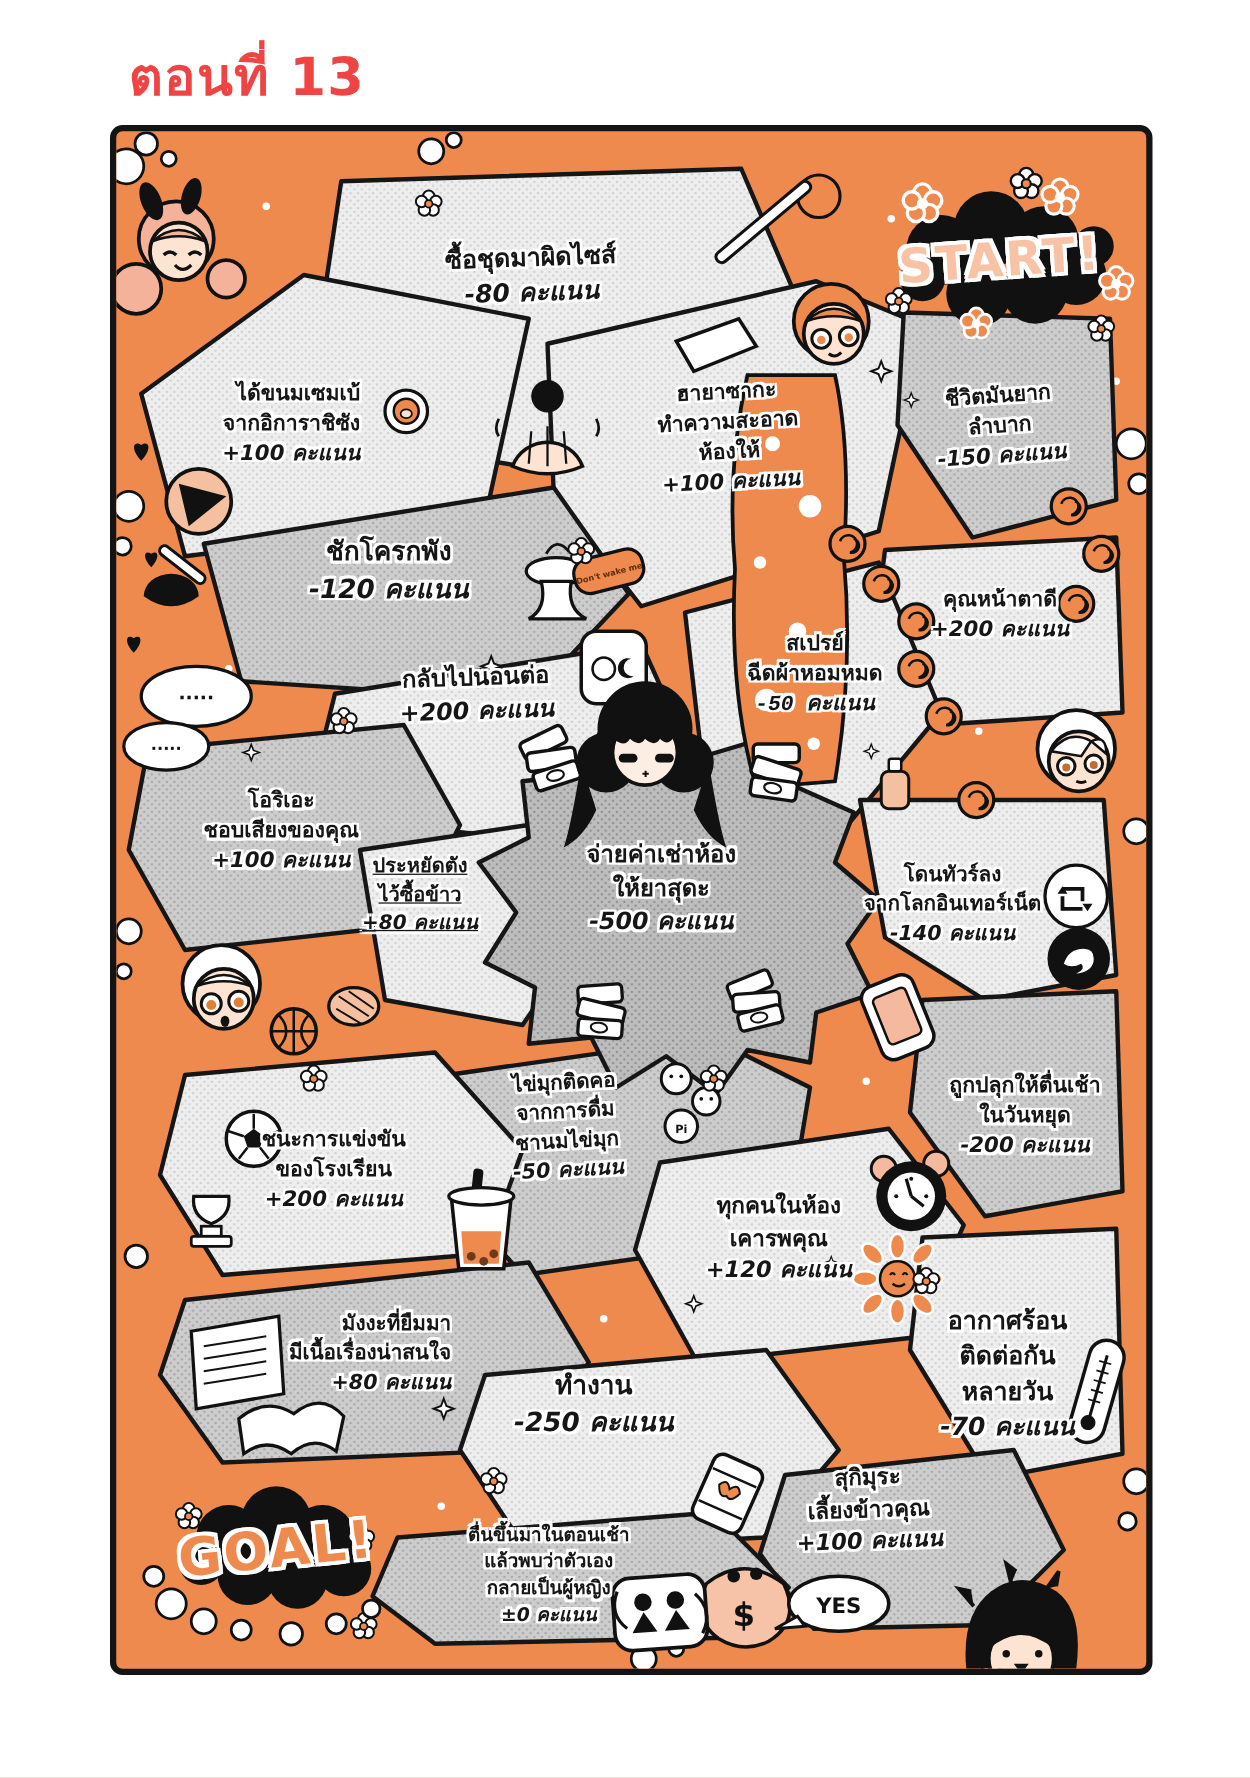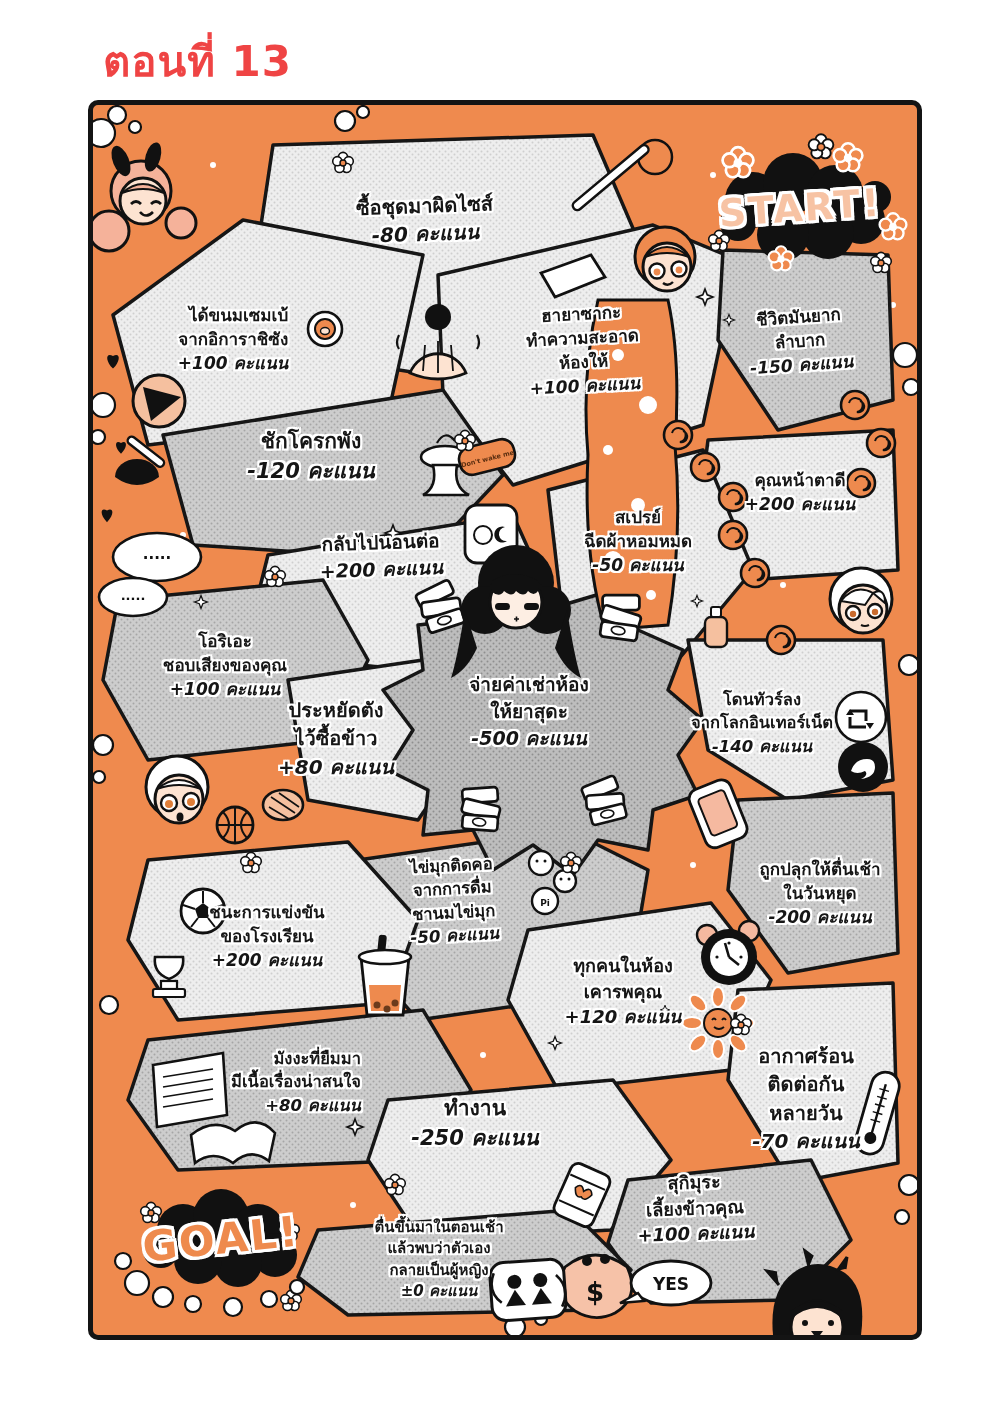--- a/index.html
+++ b/index.html
@@ -475,31 +475,31 @@
   <div class="pts">-120 คะแนน</div>
 </div>
 <div class="lbl" style="left:707px;top:387px;">
   <div>คุณหน้าตาดี</div>
   <div class="pts">+200 คะแนน</div>
 </div>
 <div class="lbl" style="left:288px;top:451px;font-size:19px;transform:translate(-50%,-50%) rotate(-2deg);">
   <div>กลับไปนอนต่อ</div>
   <div class="pts">+200 คะแนน</div>
 </div>
-<div class="lbl" style="left:545px;top:436px;">
+<div class="lbl" style="left:559px;top:436px;font-family:Liberation Mono, monospace;">
   <div>สเปรย์</div>
   <div>ฉีดผ้าหอมหมด</div>
   <div class="pts">-50 คะแนน</div>
 </div>
 <div class="lbl" style="left:132px;top:560px;">
   <div>โอริเอะ</div>
   <div>ชอบเสียงของคุณ</div>
   <div class="pts">+100 คะแนน</div>
 </div>
-<div class="lbl" style="left:243px;top:634px;font-size:20px;">
+<div class="lbl" style="left:243px;top:611px;font-size:16px;text-decoration:underline;">
   <div>ประหยัดตัง</div>
   <div>ไว้ซื้อข้าว</div>
   <div class="pts">+80 คะแนน</div>
 </div>
 <div class="lbl" style="left:436px;top:606px;font-size:19px;">
   <div>จ่ายค่าเช่าห้อง</div>
   <div>ให้ยาสุดะ</div>
   <div class="pts">-500 คะแนน</div>
 </div>
 <div class="lbl" style="left:669px;top:618px;font-size:16.5px;">

